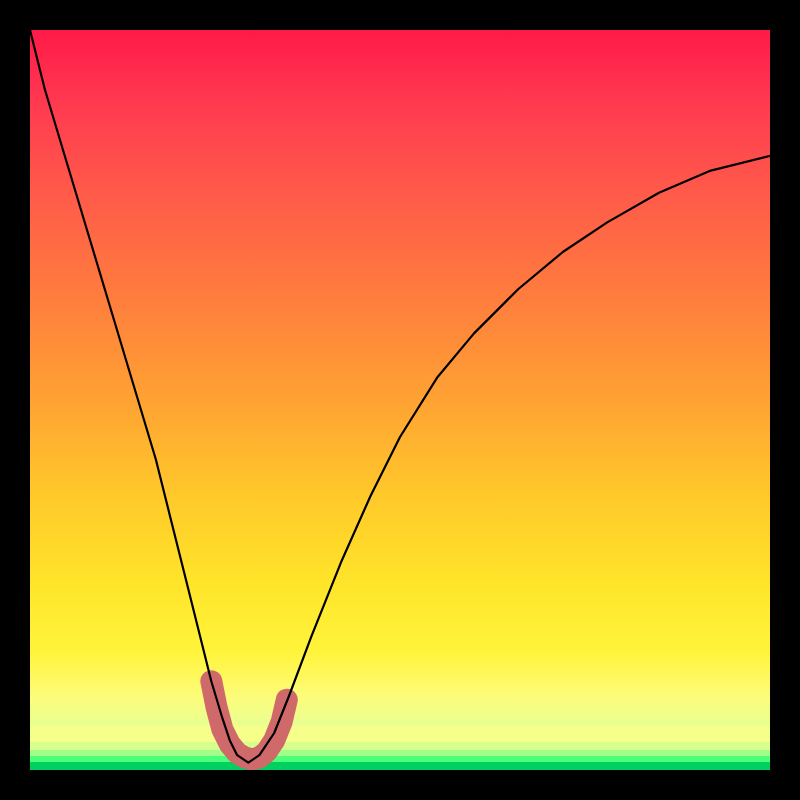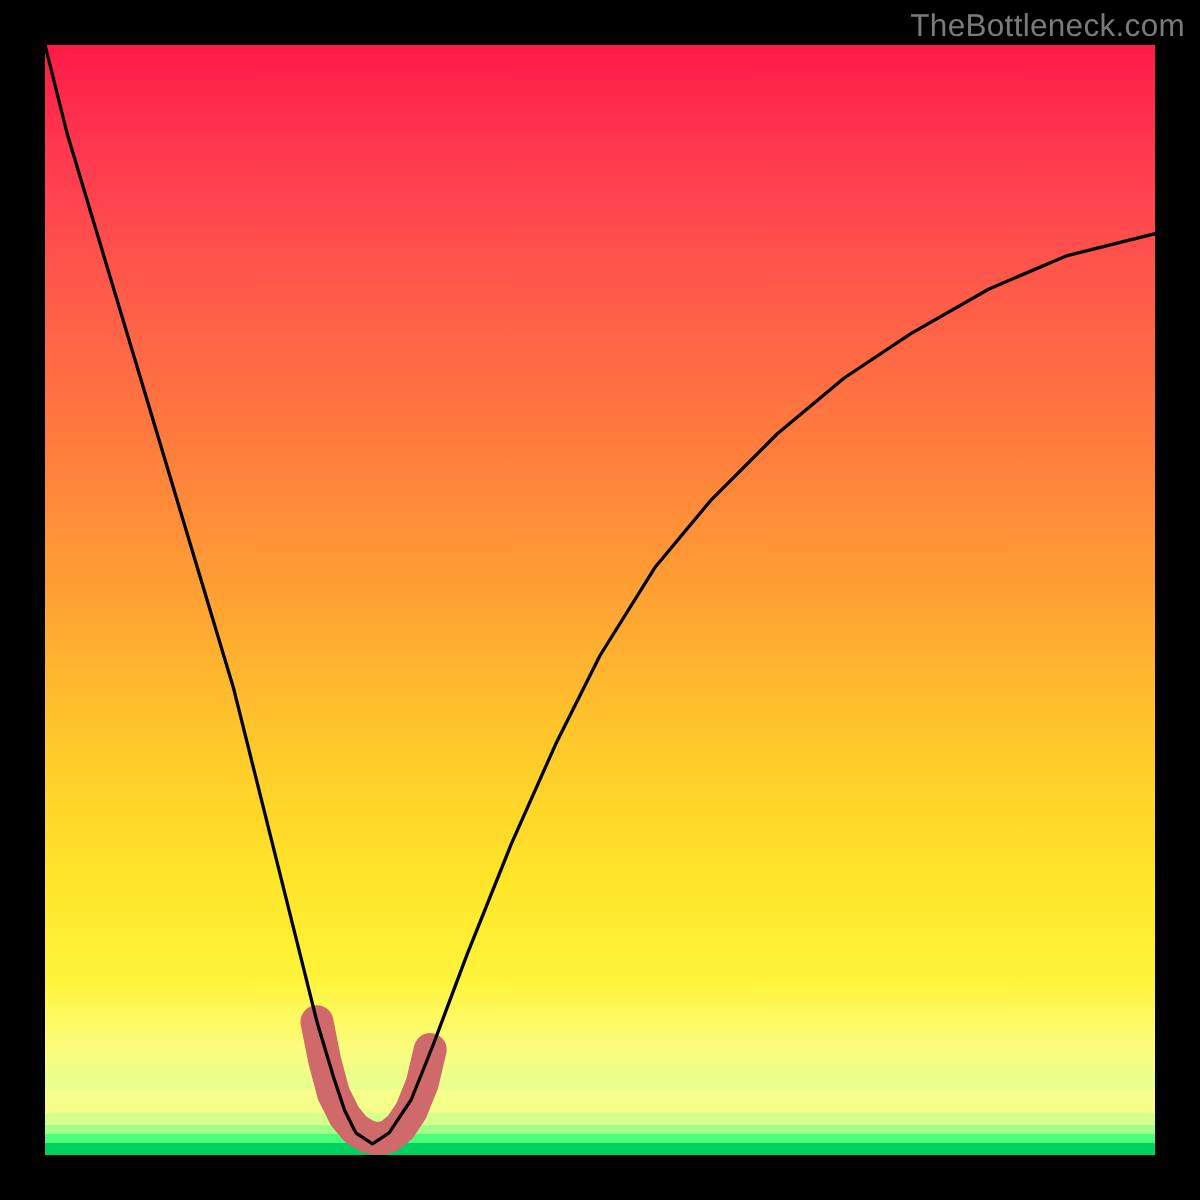--- a/index.html
+++ b/index.html
@@ -97,21 +97,20 @@
     color: #7a7a7a;
     font-size: 21px;
     font-weight: 500;
     letter-spacing: 0.2px;
   }
 </style>
 </head>
 <body>
 
 <div class="frame">
-  <div class="watermark">TheBottleneck.com</div>
   <div class="plot-area">
     <div class="gradient-bg">
       <div class="grad-main"></div>
       <div class="band-yellowlight"></div>
       <div class="band-lime"></div>
       <div class="band-green3"></div>
       <div class="band-green2"></div>
       <div class="band-green"></div>
     </div>
     <svg class="curve-svg" viewBox="0 0 740 740" preserveAspectRatio="none">

